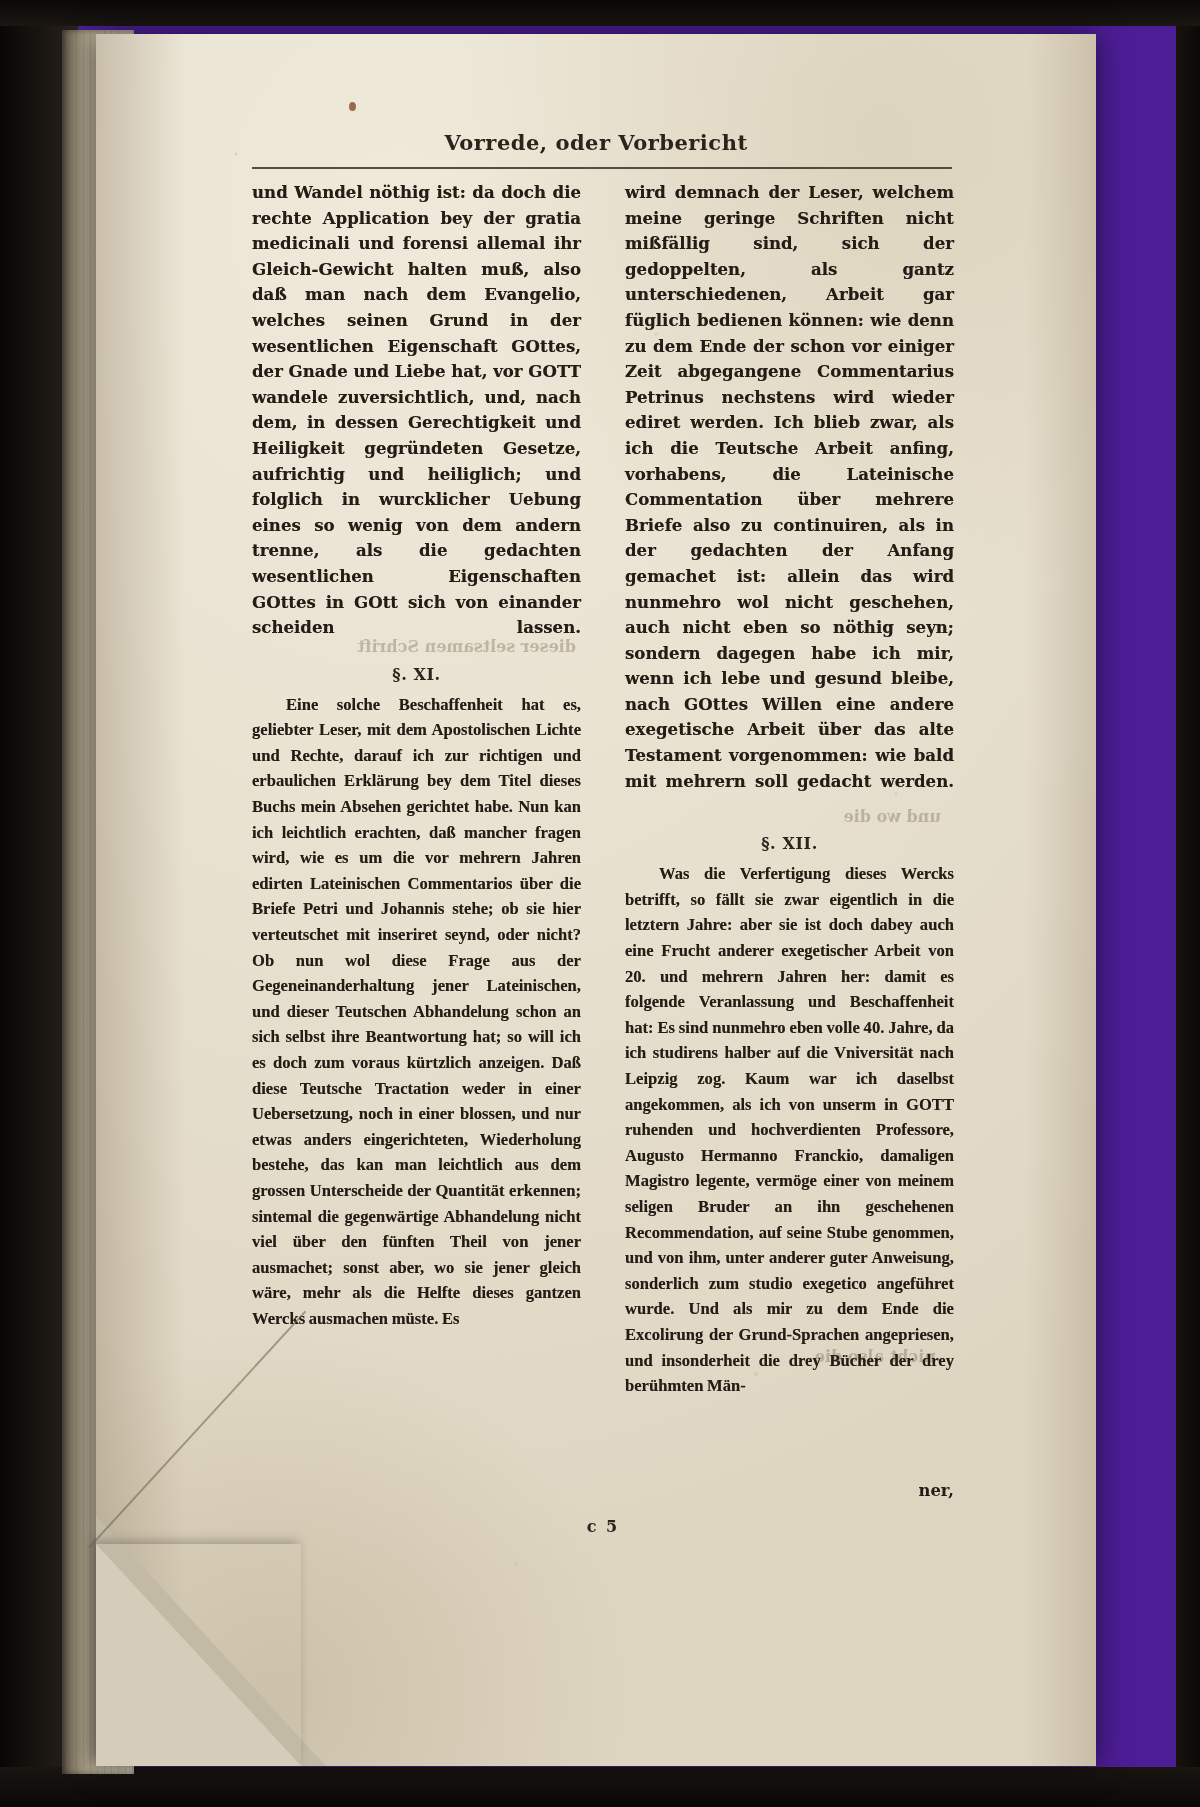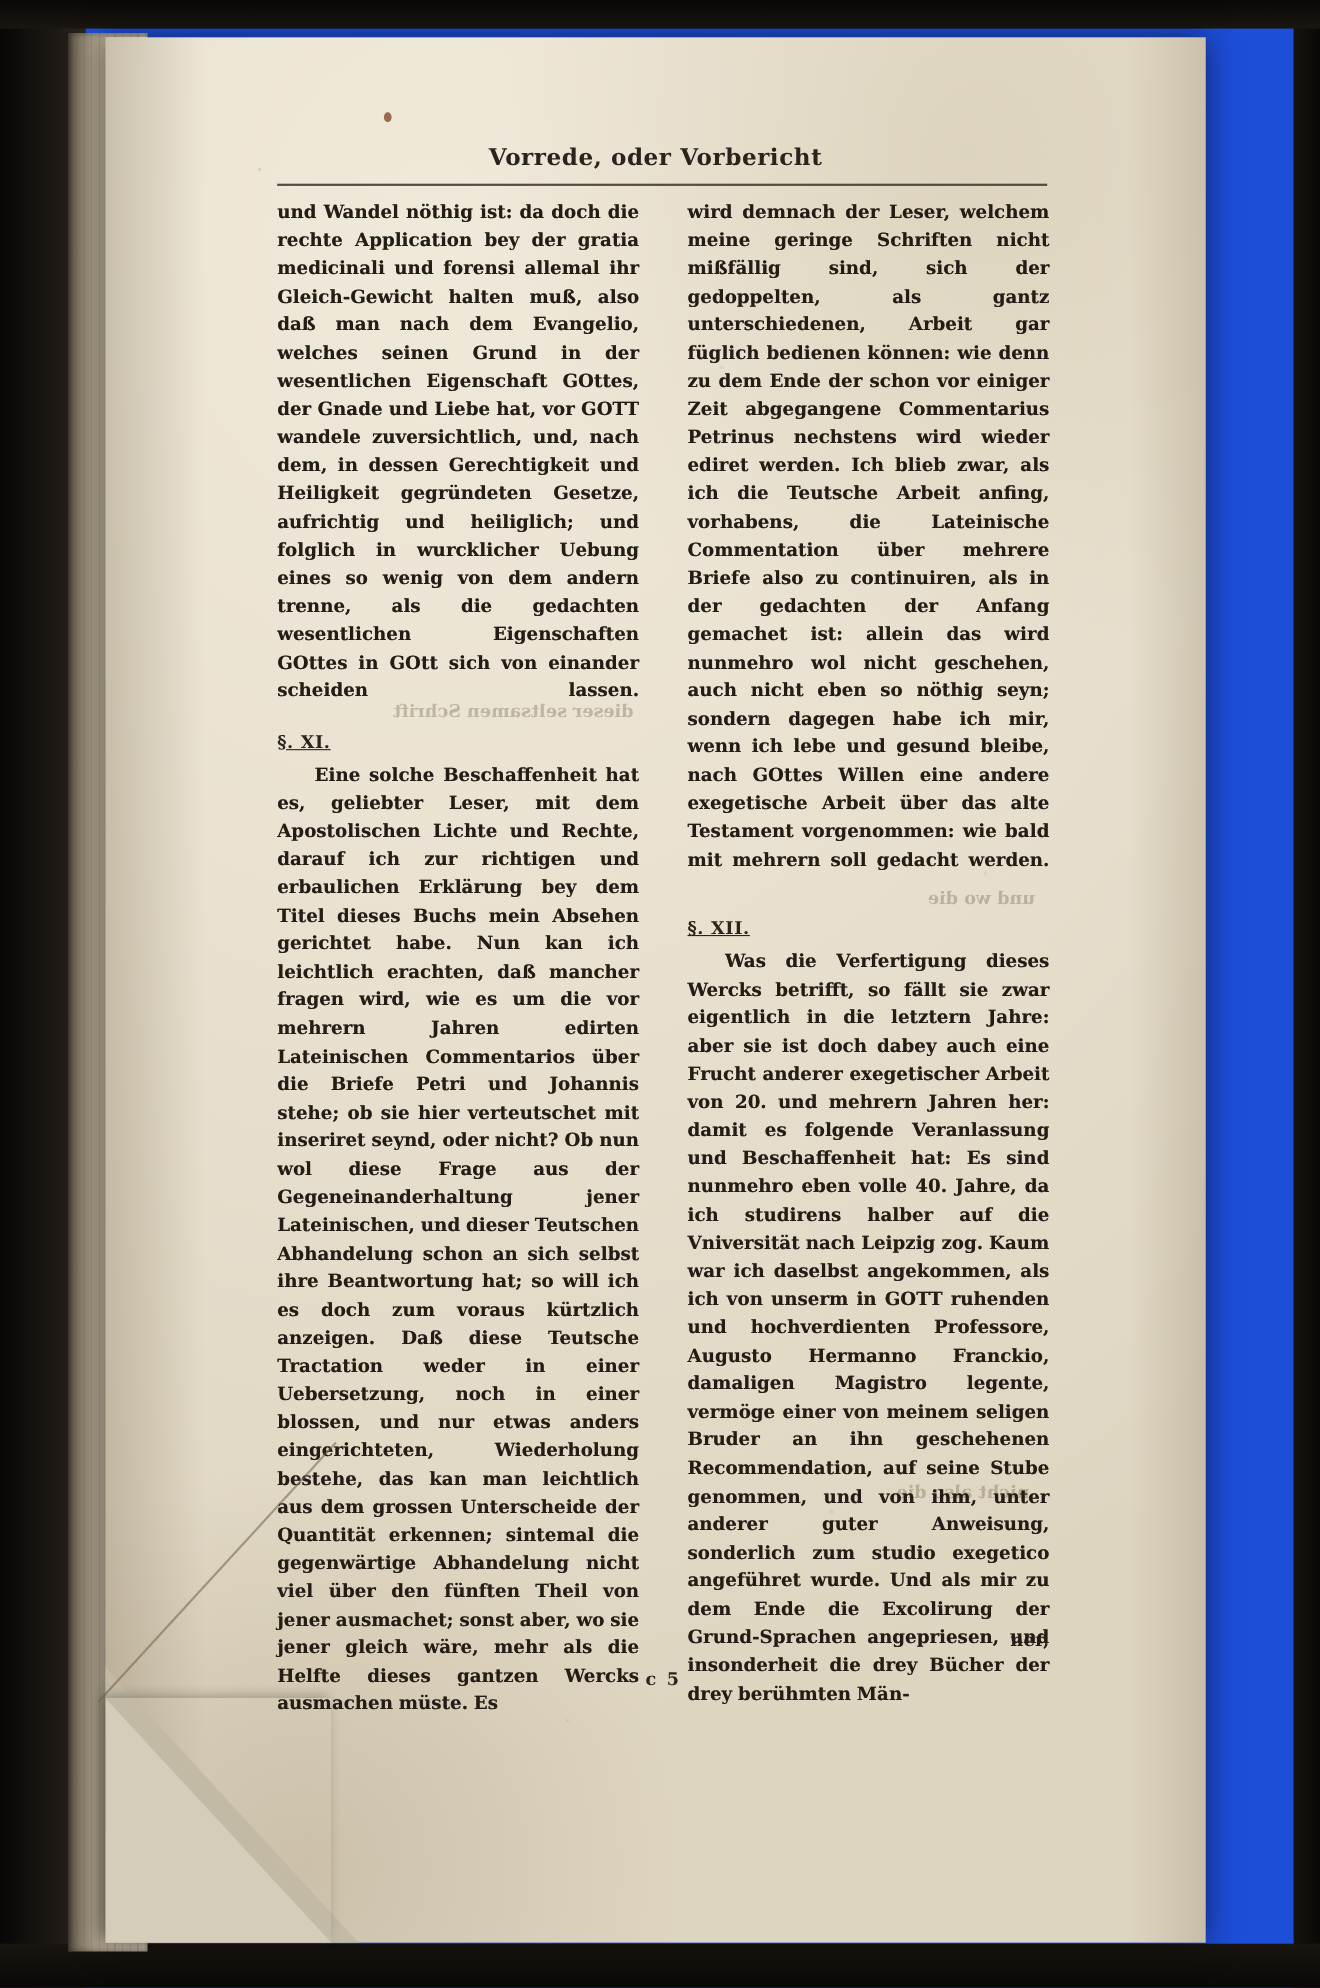--- a/index.html
+++ b/index.html
@@ -12,21 +12,21 @@
     height: 1807px;
     overflow: hidden;
     font-family: "DejaVu Serif", serif;
   }
 
   
   .scan {
     position: relative;
     width: 1200px;
     height: 1807px;
-    background: #1d4ed8;
+    background: #4c1d95;
   }
 
   
   .board-left {
     position: absolute;
     left: 0; top: 0;
     width: 78px; height: 1807px;
     background: linear-gradient(90deg, #080706 0%, #1b1713 60%, #2a241d 100%);
   }
   .board-right {
@@ -168,32 +168,33 @@
     line-height: 25.6px;
     color: #241d16;
     text-align: justify;
     text-align-last: justify;
     word-spacing: -0.5px;
     font-weight: 600;
     text-shadow: 0 0 0.6px rgba(40,32,24,0.55);
   }
   p.tx.last {
     text-align-last: left;
+    font-family: Liberation Serif, serif;
   }
   p.tx.ind {
     text-indent: 34px;
   }
   .sect {
     margin: 14px 0 8px 0;
+    text-align: center;
     font-family: "DejaVu Serif", serif;
     font-size: 16px;
     font-weight: 600;
     color: #2b241c;
     letter-spacing: 0.6px;
-    text-decoration: underline;
   }
   .spacer-sm { height: 10px; }
   .spacer-md { height: 26px; }
 
   .catchword {
     position: absolute;
     right: 0; bottom: -30px;
     font-family: "DejaVu Serif", serif;
     font-size: 16.4px;
     font-weight: 600;

